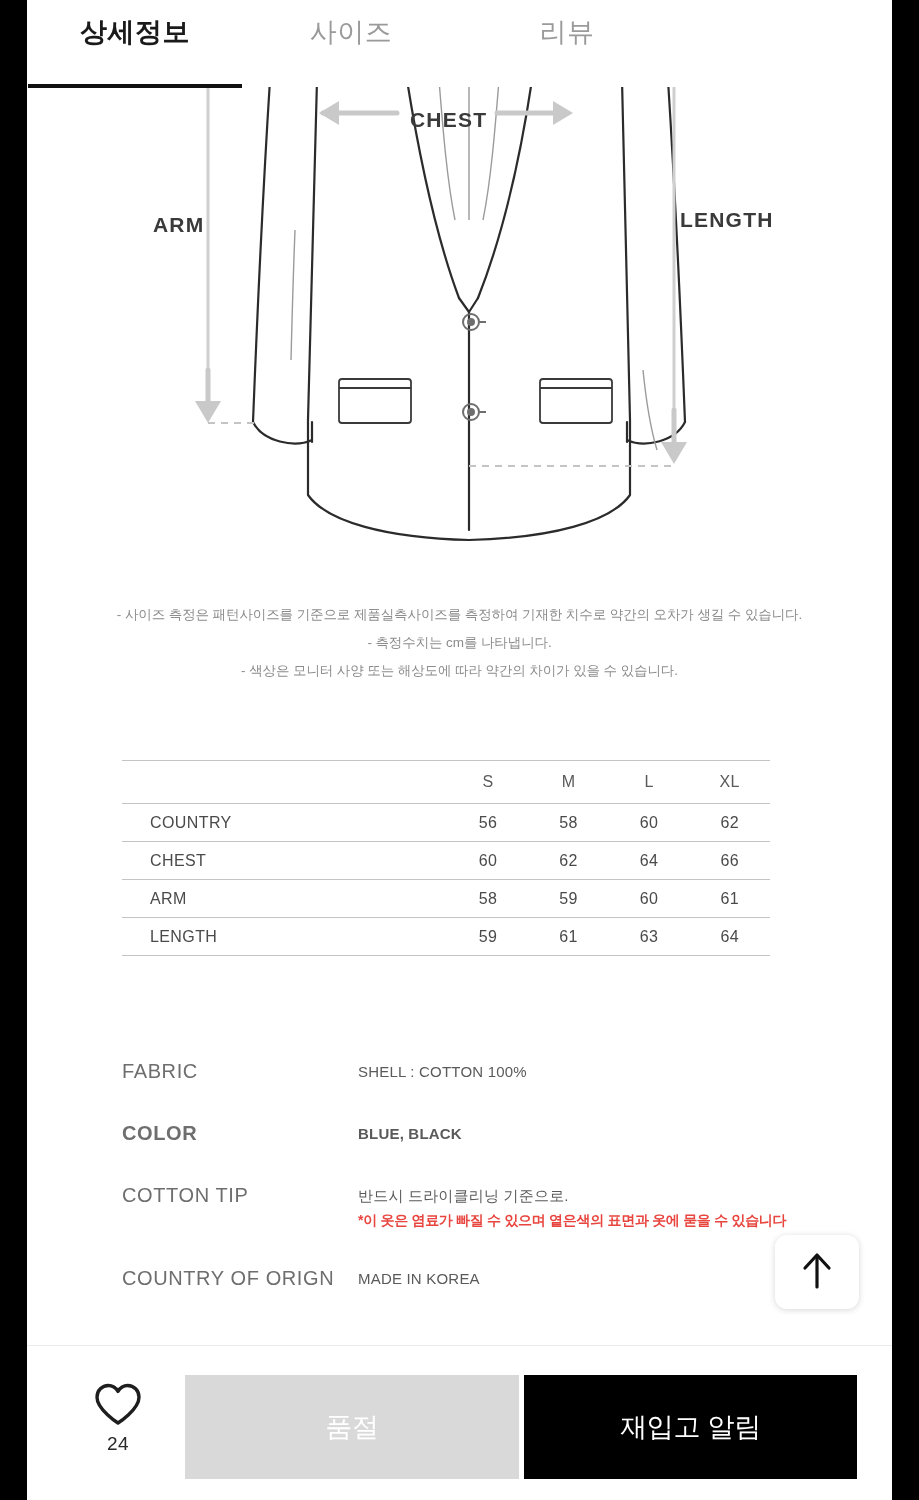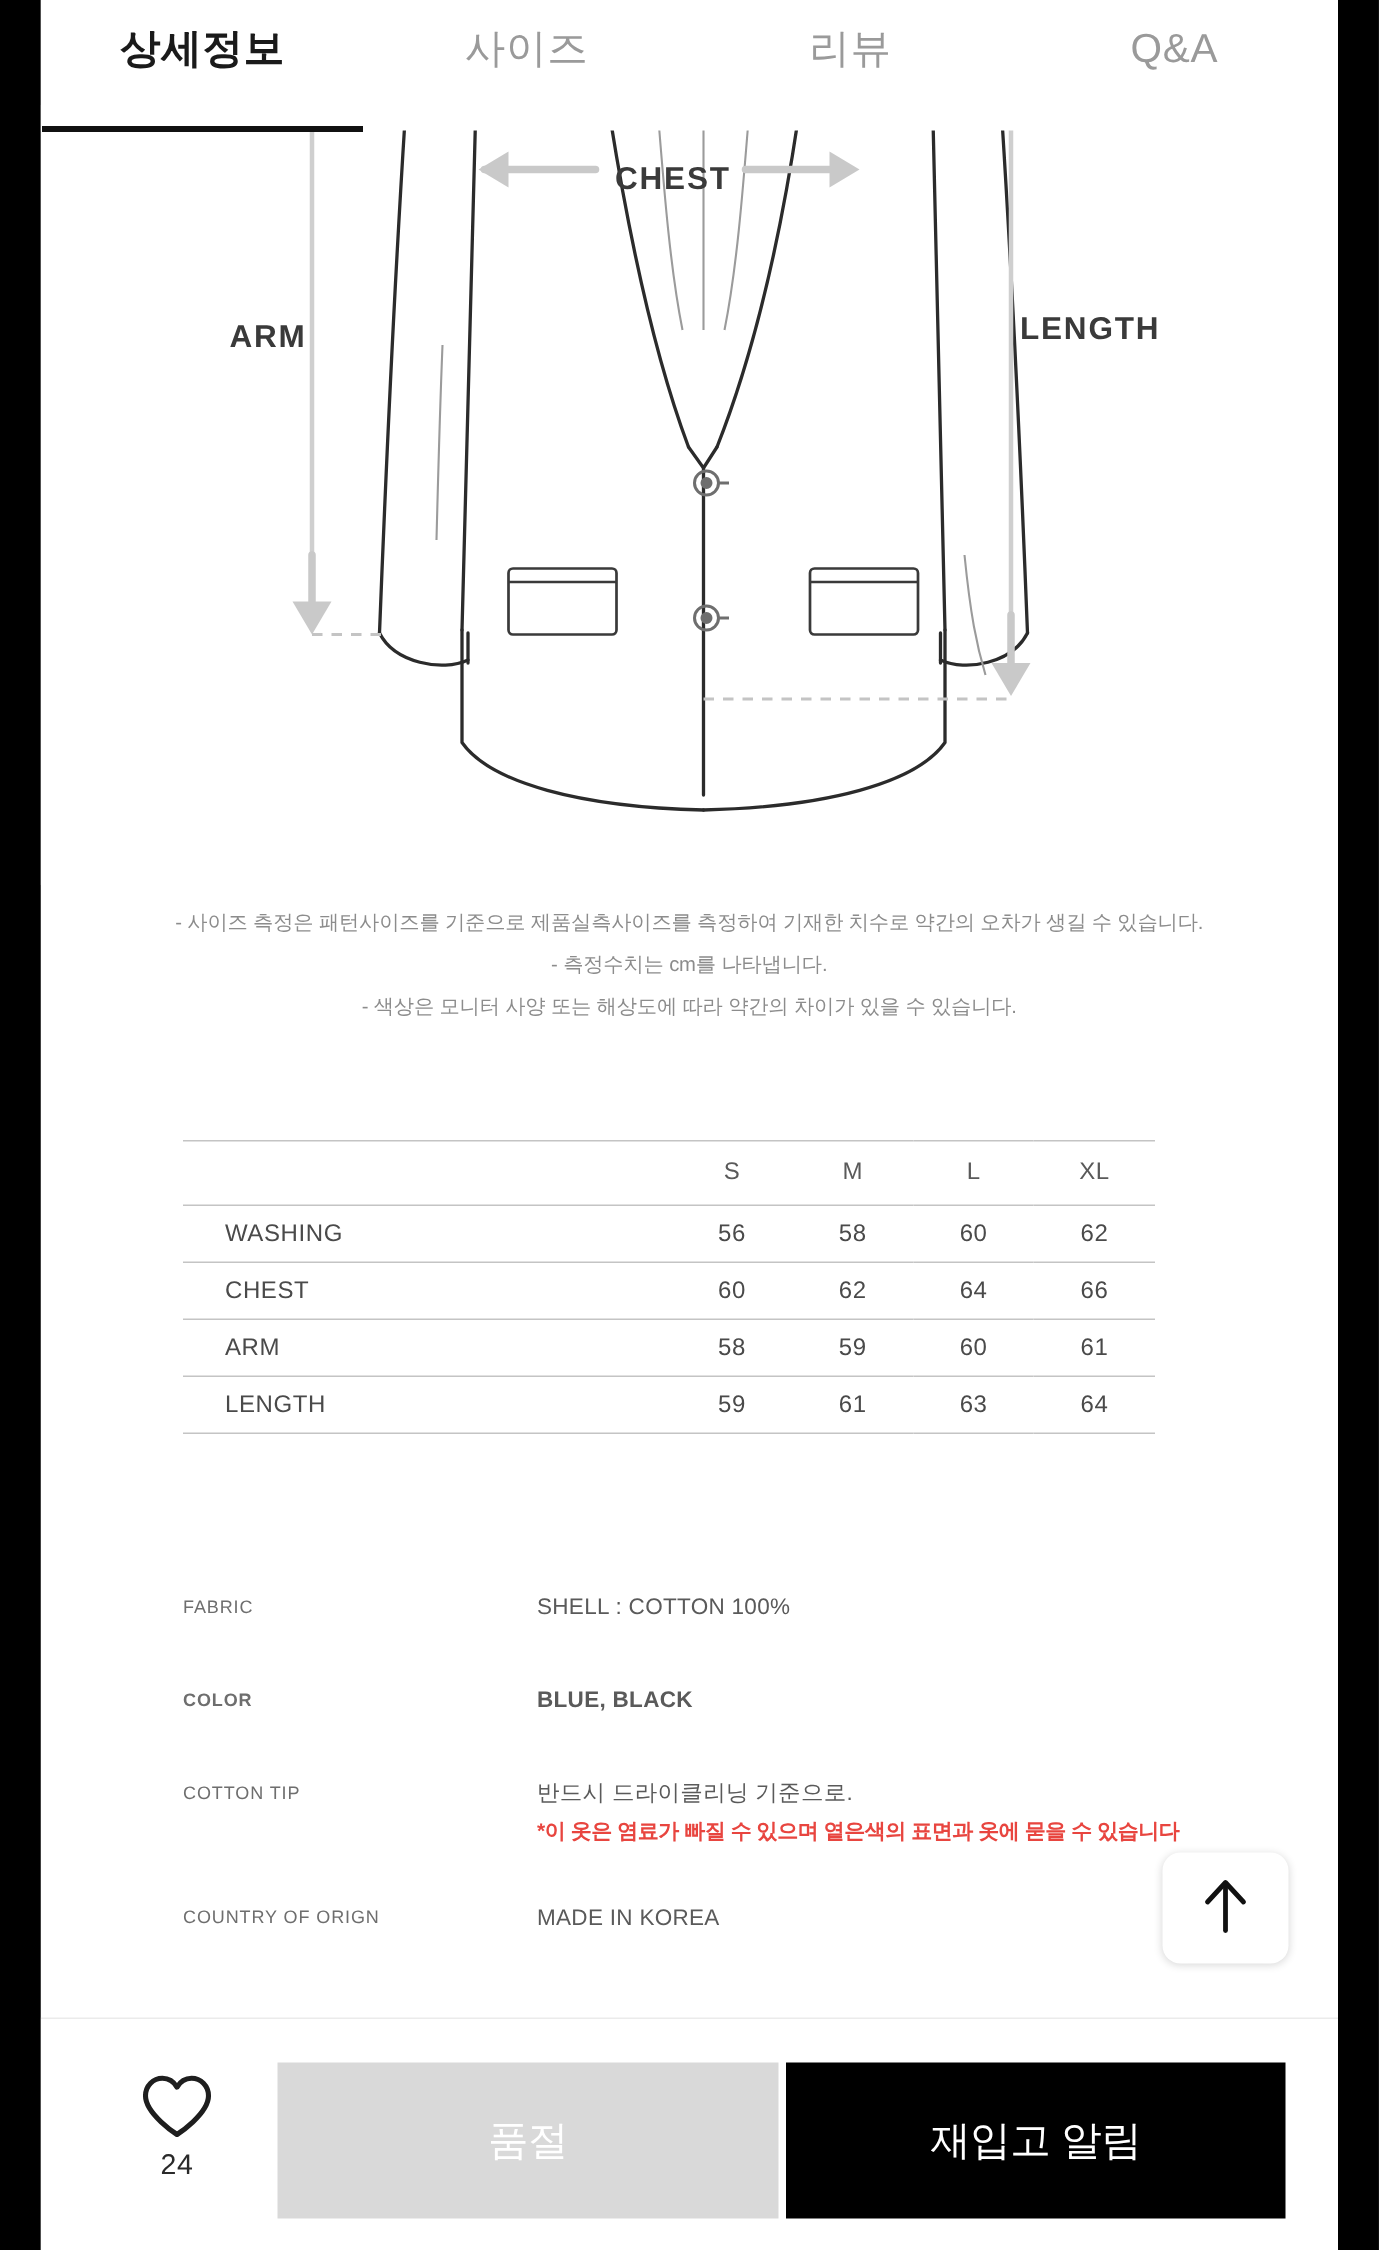--- a/index.html
+++ b/index.html
@@ -157,21 +157,21 @@
   }
   .info-row {
     position: relative;
     min-height: 62px;
   }
   .info-label {
     position: absolute;
     left: 0;
     top: 0;
     width: 236px;
-    font-size: 12px;
+    font-size: 20px;
     color: #6e6e6e;
     letter-spacing: 0.6px;
     line-height: 22px;
   }
   .info-value {
     position: absolute;
     left: 236px;
     top: 0;
     width: 500px;
     font-size: 15px;
@@ -267,21 +267,20 @@
 
   <div class="bar-left"></div>
   <div class="bar-right"></div>
 
   <div class="page">
 
     <div class="tabbar">
       <div class="tab tab-0 active">상세정보</div>
       <div class="tab tab-1">사이즈</div>
       <div class="tab tab-2">리뷰</div>
-      <div class="tab tab-3">Q&amp;A</div>
       <div class="tab-underline"></div>
     </div>
 
     <div class="diagram">
       <svg width="865" height="520" viewBox="0 0 865 520">
         <g fill="none" stroke="#2b2b2b" stroke-width="2.2" stroke-linejoin="round" stroke-linecap="round">
 
           <path d="M243 10 C236 120 230 250 226 352"></path>
 
           <path d="M290 10 C286 130 283 250 281 350"></path>
@@ -384,21 +383,21 @@
         <tr>
           <th class="col-name"></th>
           <th class="col-size">S</th>
           <th class="col-size">M</th>
           <th class="col-size">L</th>
           <th class="col-size">XL</th>
         </tr>
       </thead>
       <tbody>
         <tr>
-          <td class="col-name">WASHING</td>
+          <td class="col-name">COUNTRY</td>
           <td class="col-size">56</td>
           <td class="col-size">58</td>
           <td class="col-size">60</td>
           <td class="col-size">62</td>
         </tr>
         <tr>
           <td class="col-name">CHEST</td>
           <td class="col-size">60</td>
           <td class="col-size">62</td>
           <td class="col-size">64</td>

